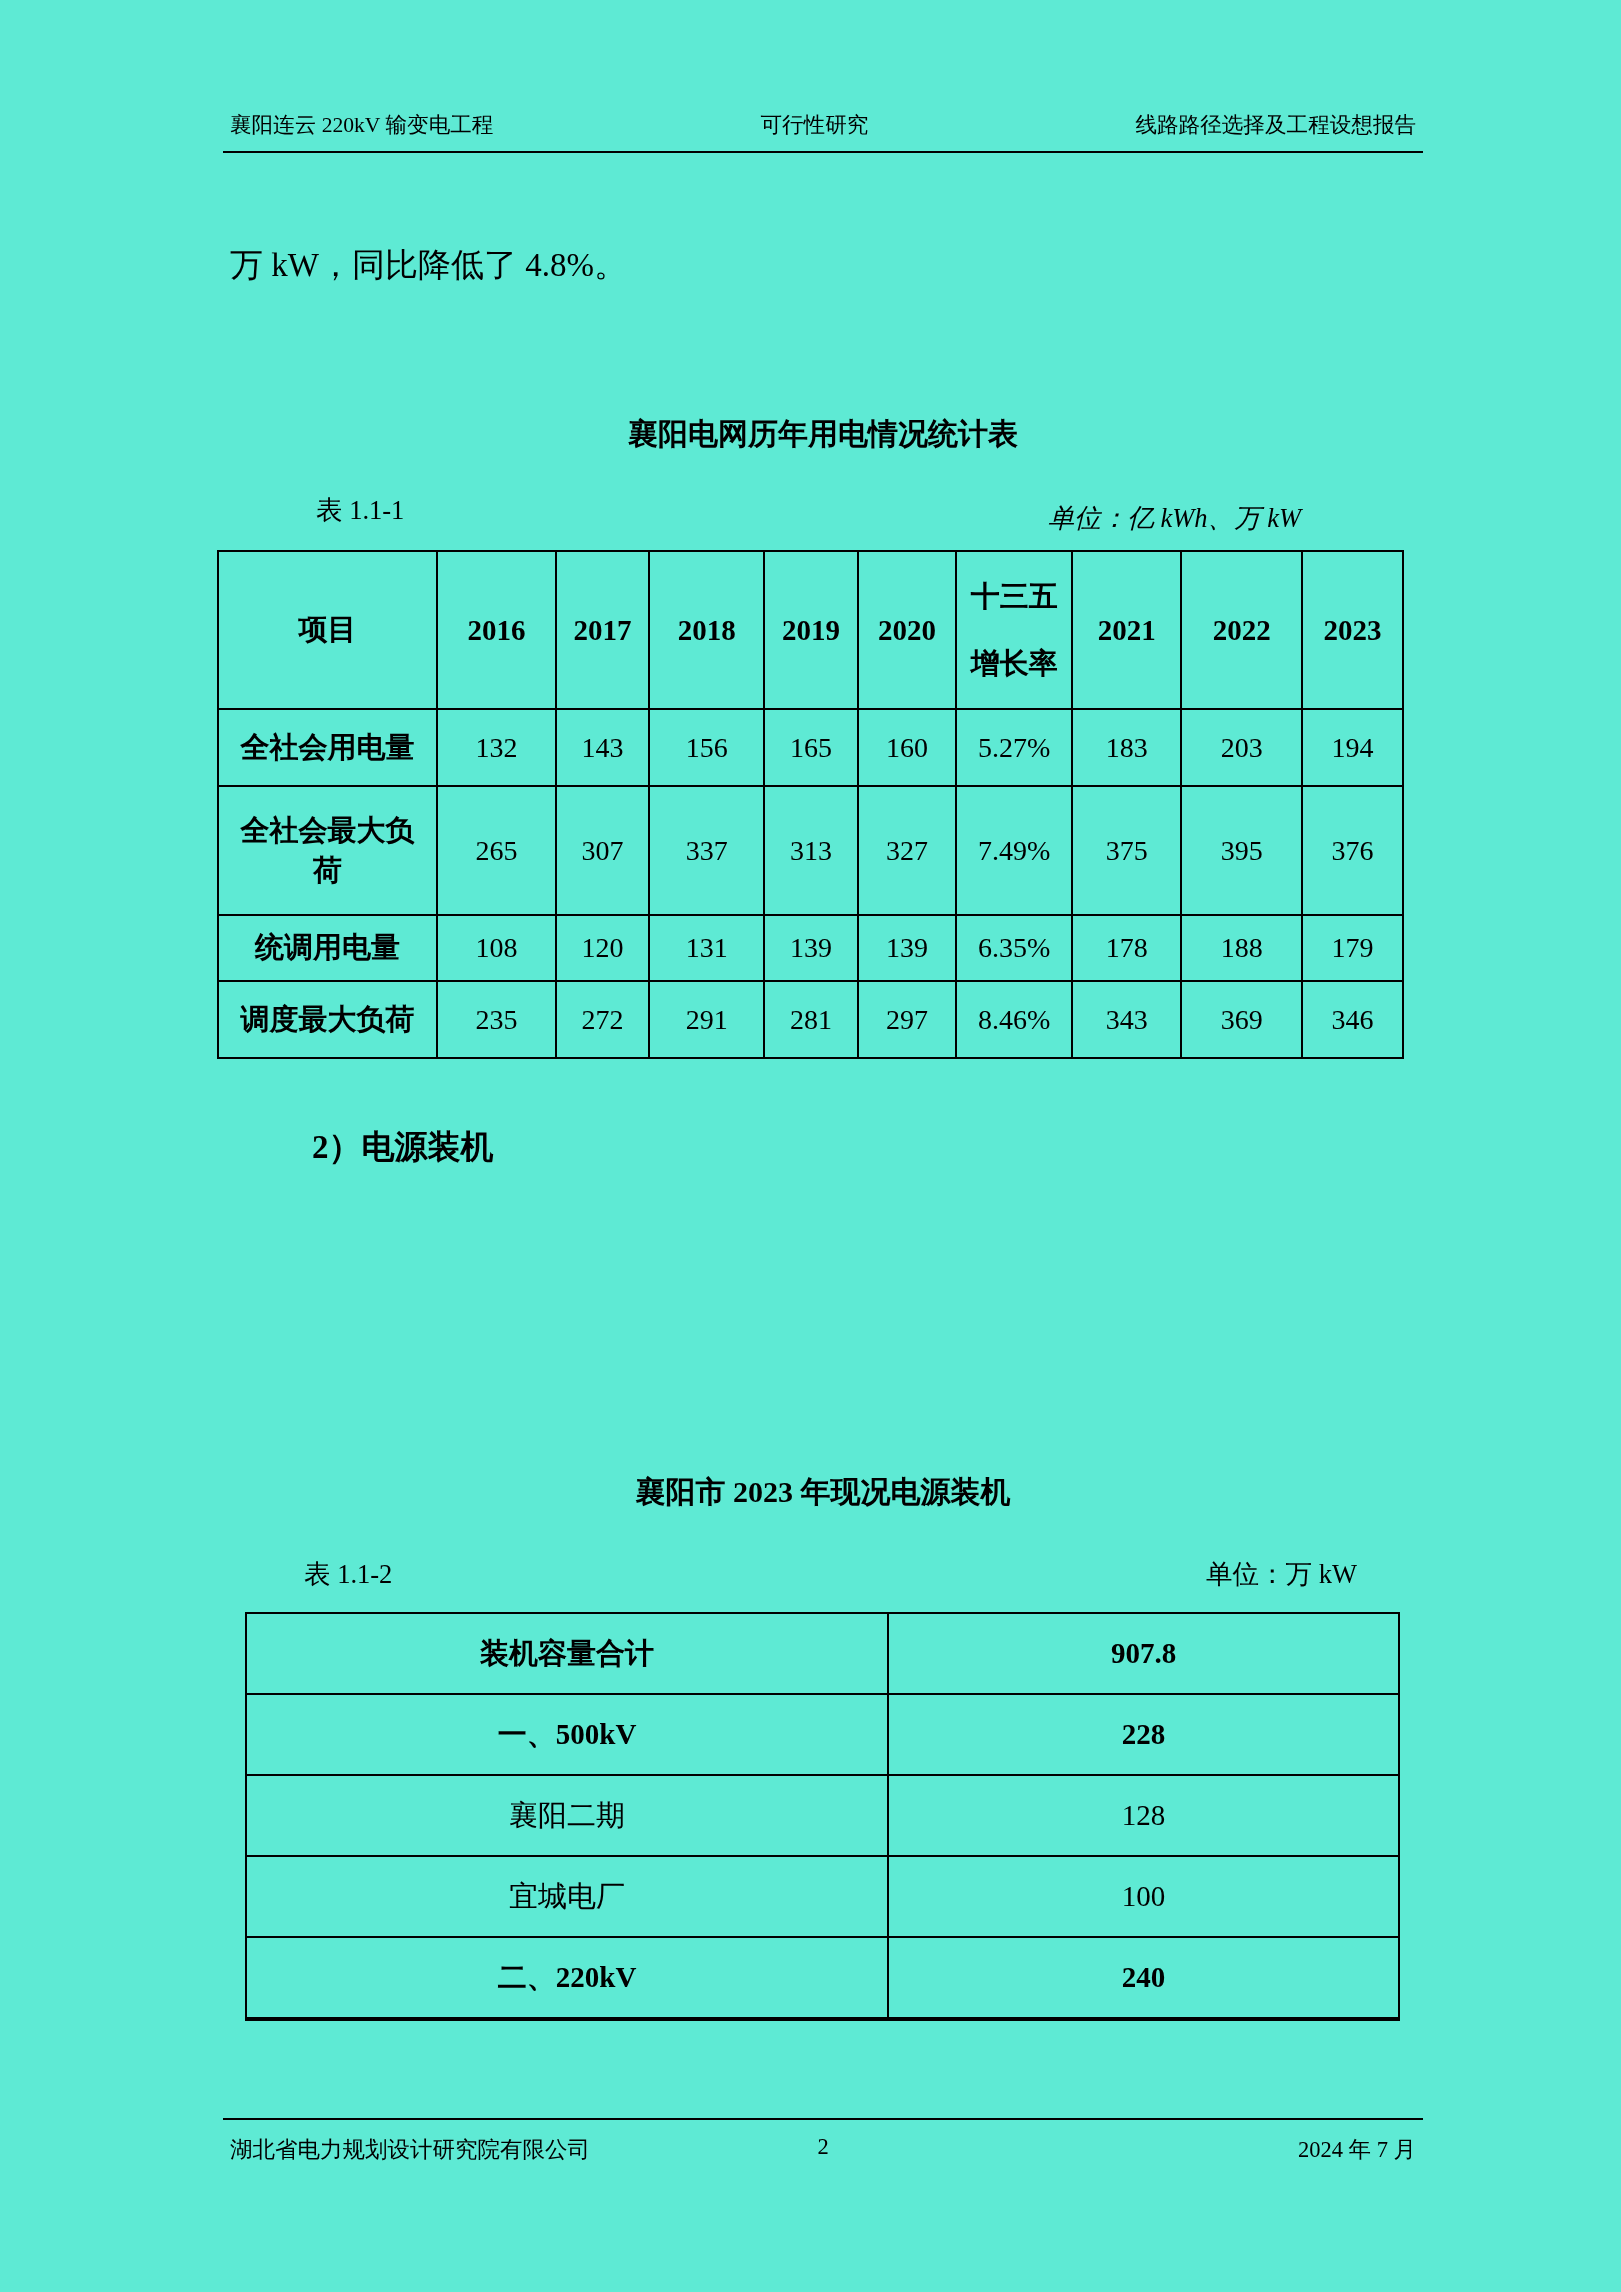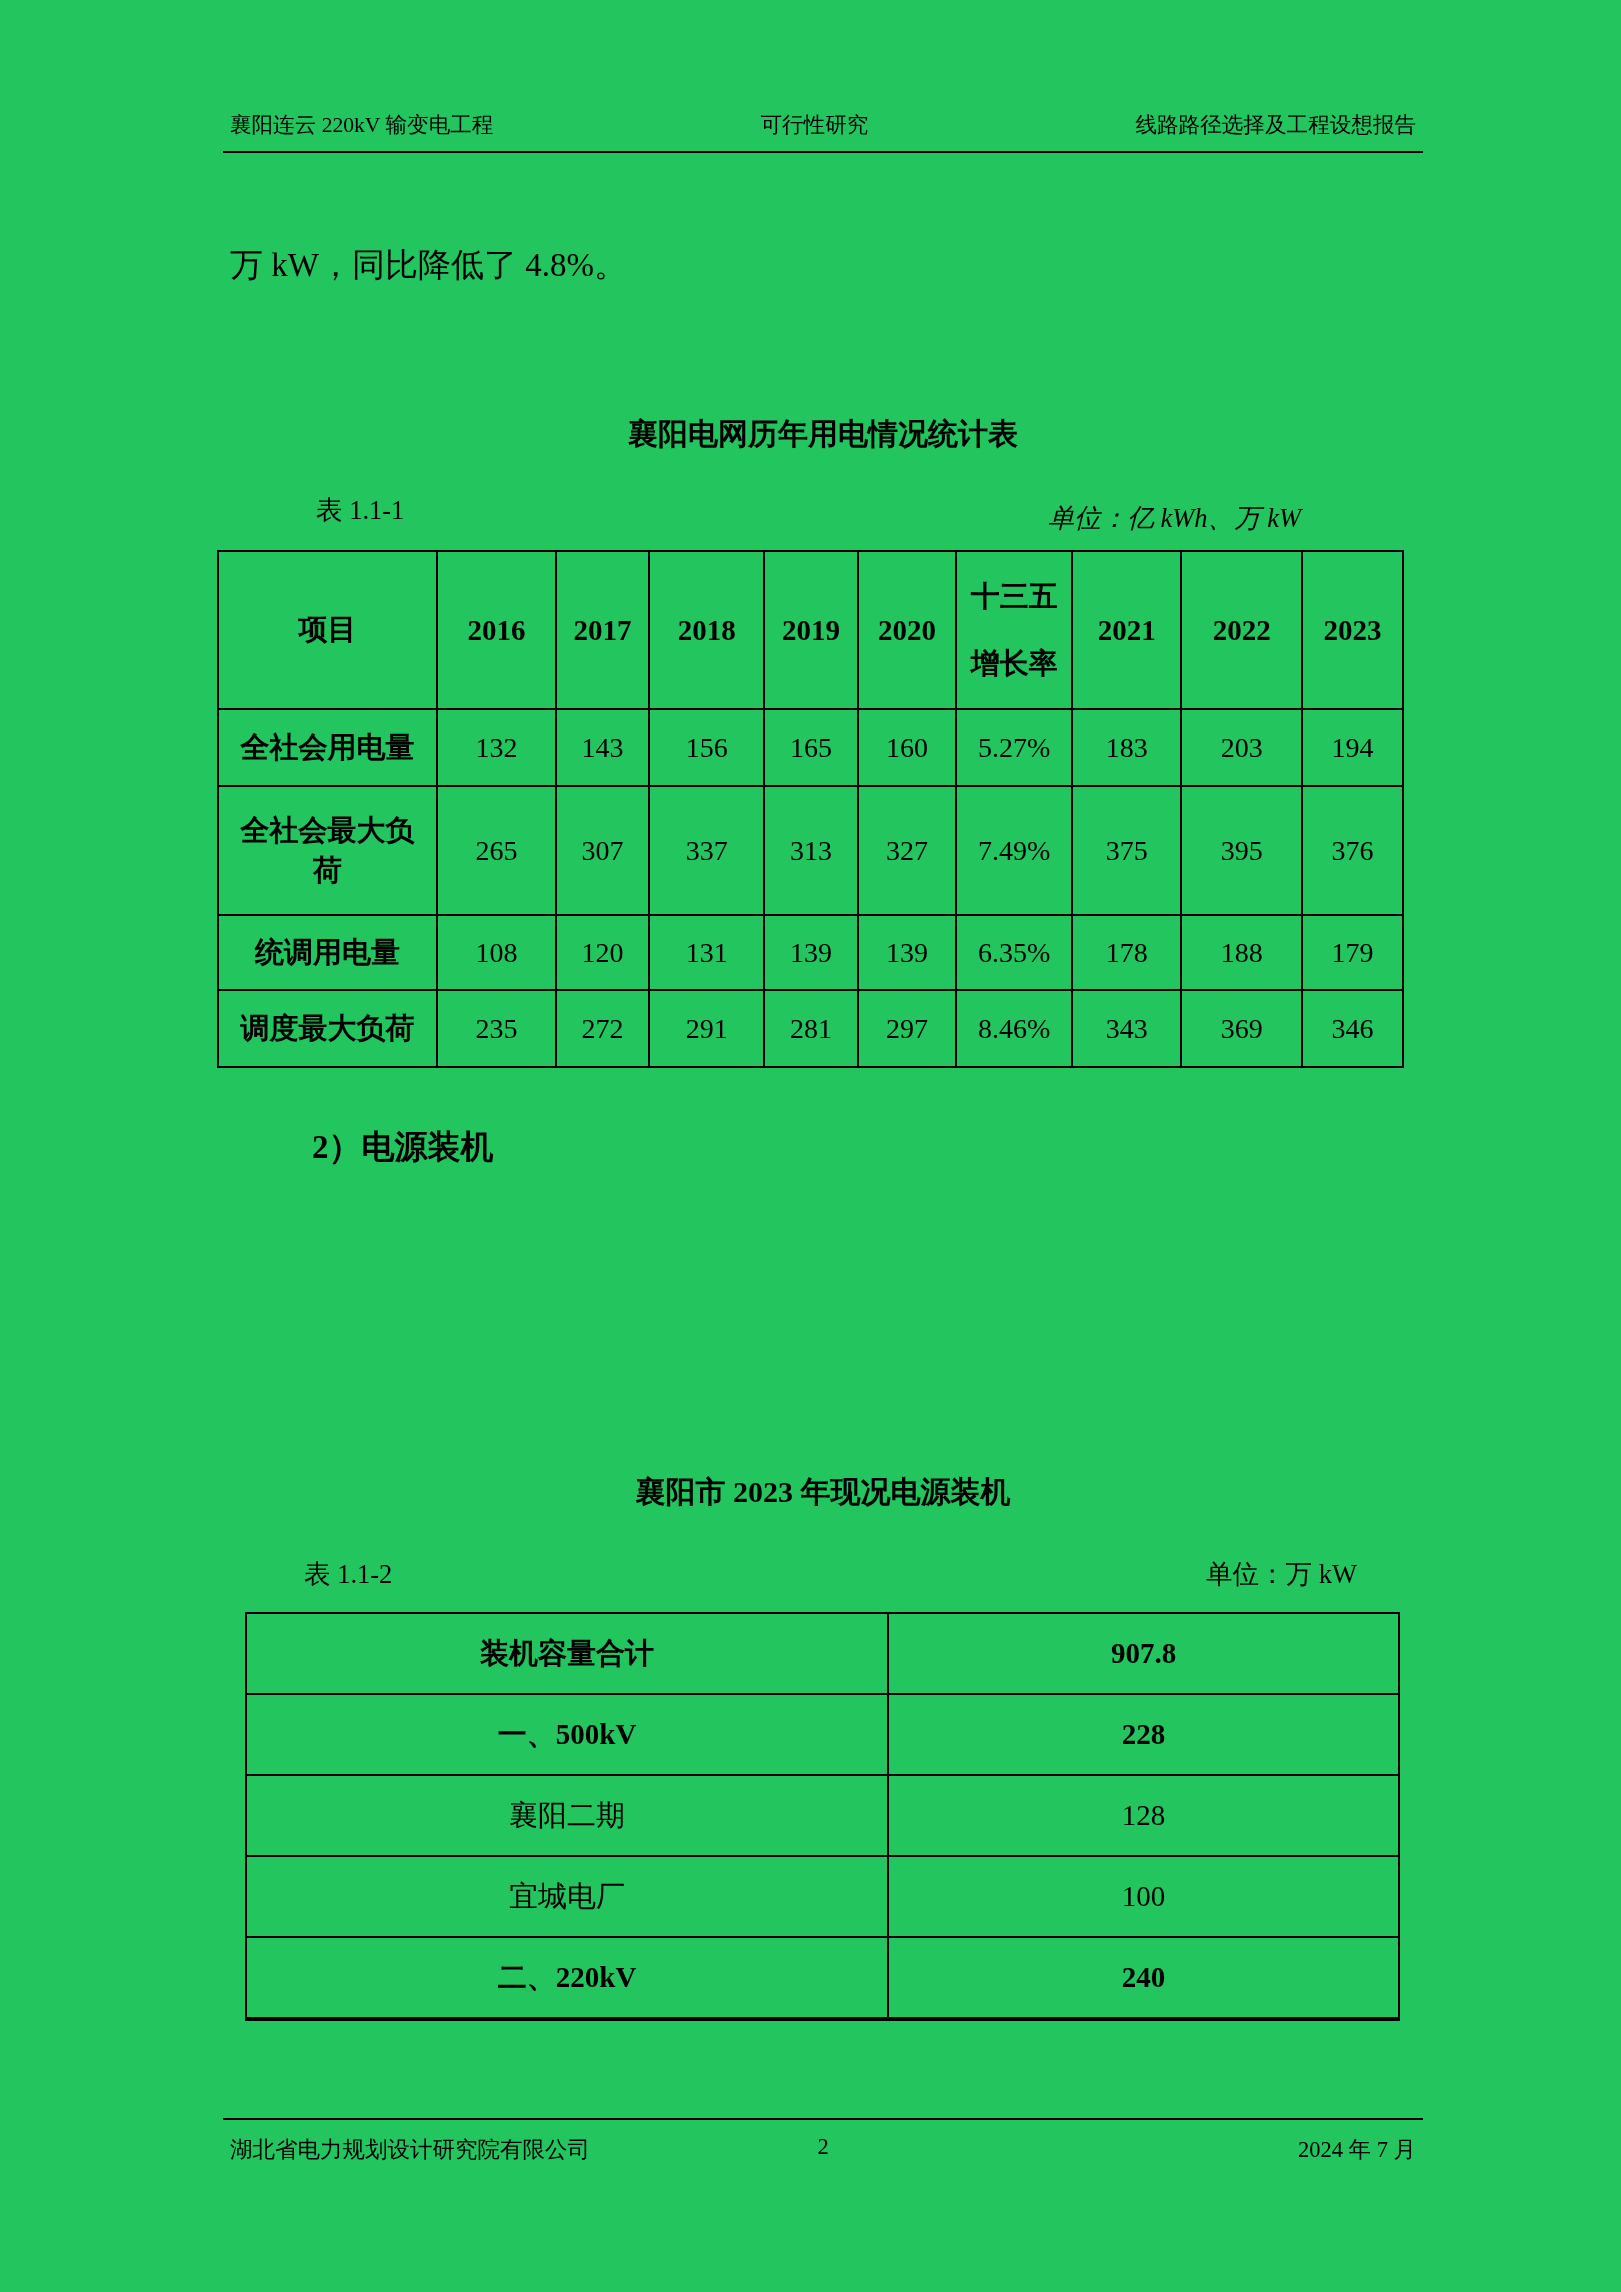--- a/index.html
+++ b/index.html
@@ -1,17 +1,17 @@
 <!DOCTYPE html>
 <html><head>
 <meta charset="utf-8">
 <style>
   html,body{margin:0;padding:0;background:#fff;}
   .page{
-    position:relative;width:1621px;height:2293px;background:#22c55e;color:#000;
+    position:relative;width:1621px;height:2293px;background:#5eead4;color:#000;
     font-family:"Liberation Serif","DejaVu Serif",serif;overflow:hidden;
   }
   
   .header{
     position:absolute;left:223px;top:110px;width:1200px;
     display:flex;justify-content:space-between;align-items:baseline;
     font-size:21.6px;border-bottom:2px solid #000;padding:0 6.9px 11.8px 6.9px;
     box-sizing:border-box;
   }
   
@@ -37,21 +37,21 @@
   #table1 th,#table1 td{
     border:2px solid #000;vertical-align:middle;padding:0 7.8px;
     font-size:28px;font-weight:normal;overflow:hidden;
   }
   #table1 th{font-weight:bold;font-size:29px;}
   #table1 td.row-label{font-weight:bold;font-size:29px;}
   .growth{white-space:pre-line;line-height:2.3;}
   .rh-header{height:158px;}
   .rh-s{height:77px;}
   .rh-d{height:129px;}
-  .rh-m{height:75px;}
+  .rh-m{height:66px;}
   tr.thick-b>td,tr.thick-b>th{border-bottom:4.9px solid #000;margin-left:18px;}
   
   #table2{
     position:absolute;left:245px;top:1612px;width:1155px;
     border-collapse:collapse;table-layout:fixed;border:2.9px solid #000;
     border-bottom:4.9px solid #000;text-align:center;
   }
   #table2 td{border:2px solid #000;vertical-align:middle;font-size:29px;height:79px;padding:0 7.8px;overflow:hidden;}
   #table2 tr.bold-row td{font-weight:bold;}
   

